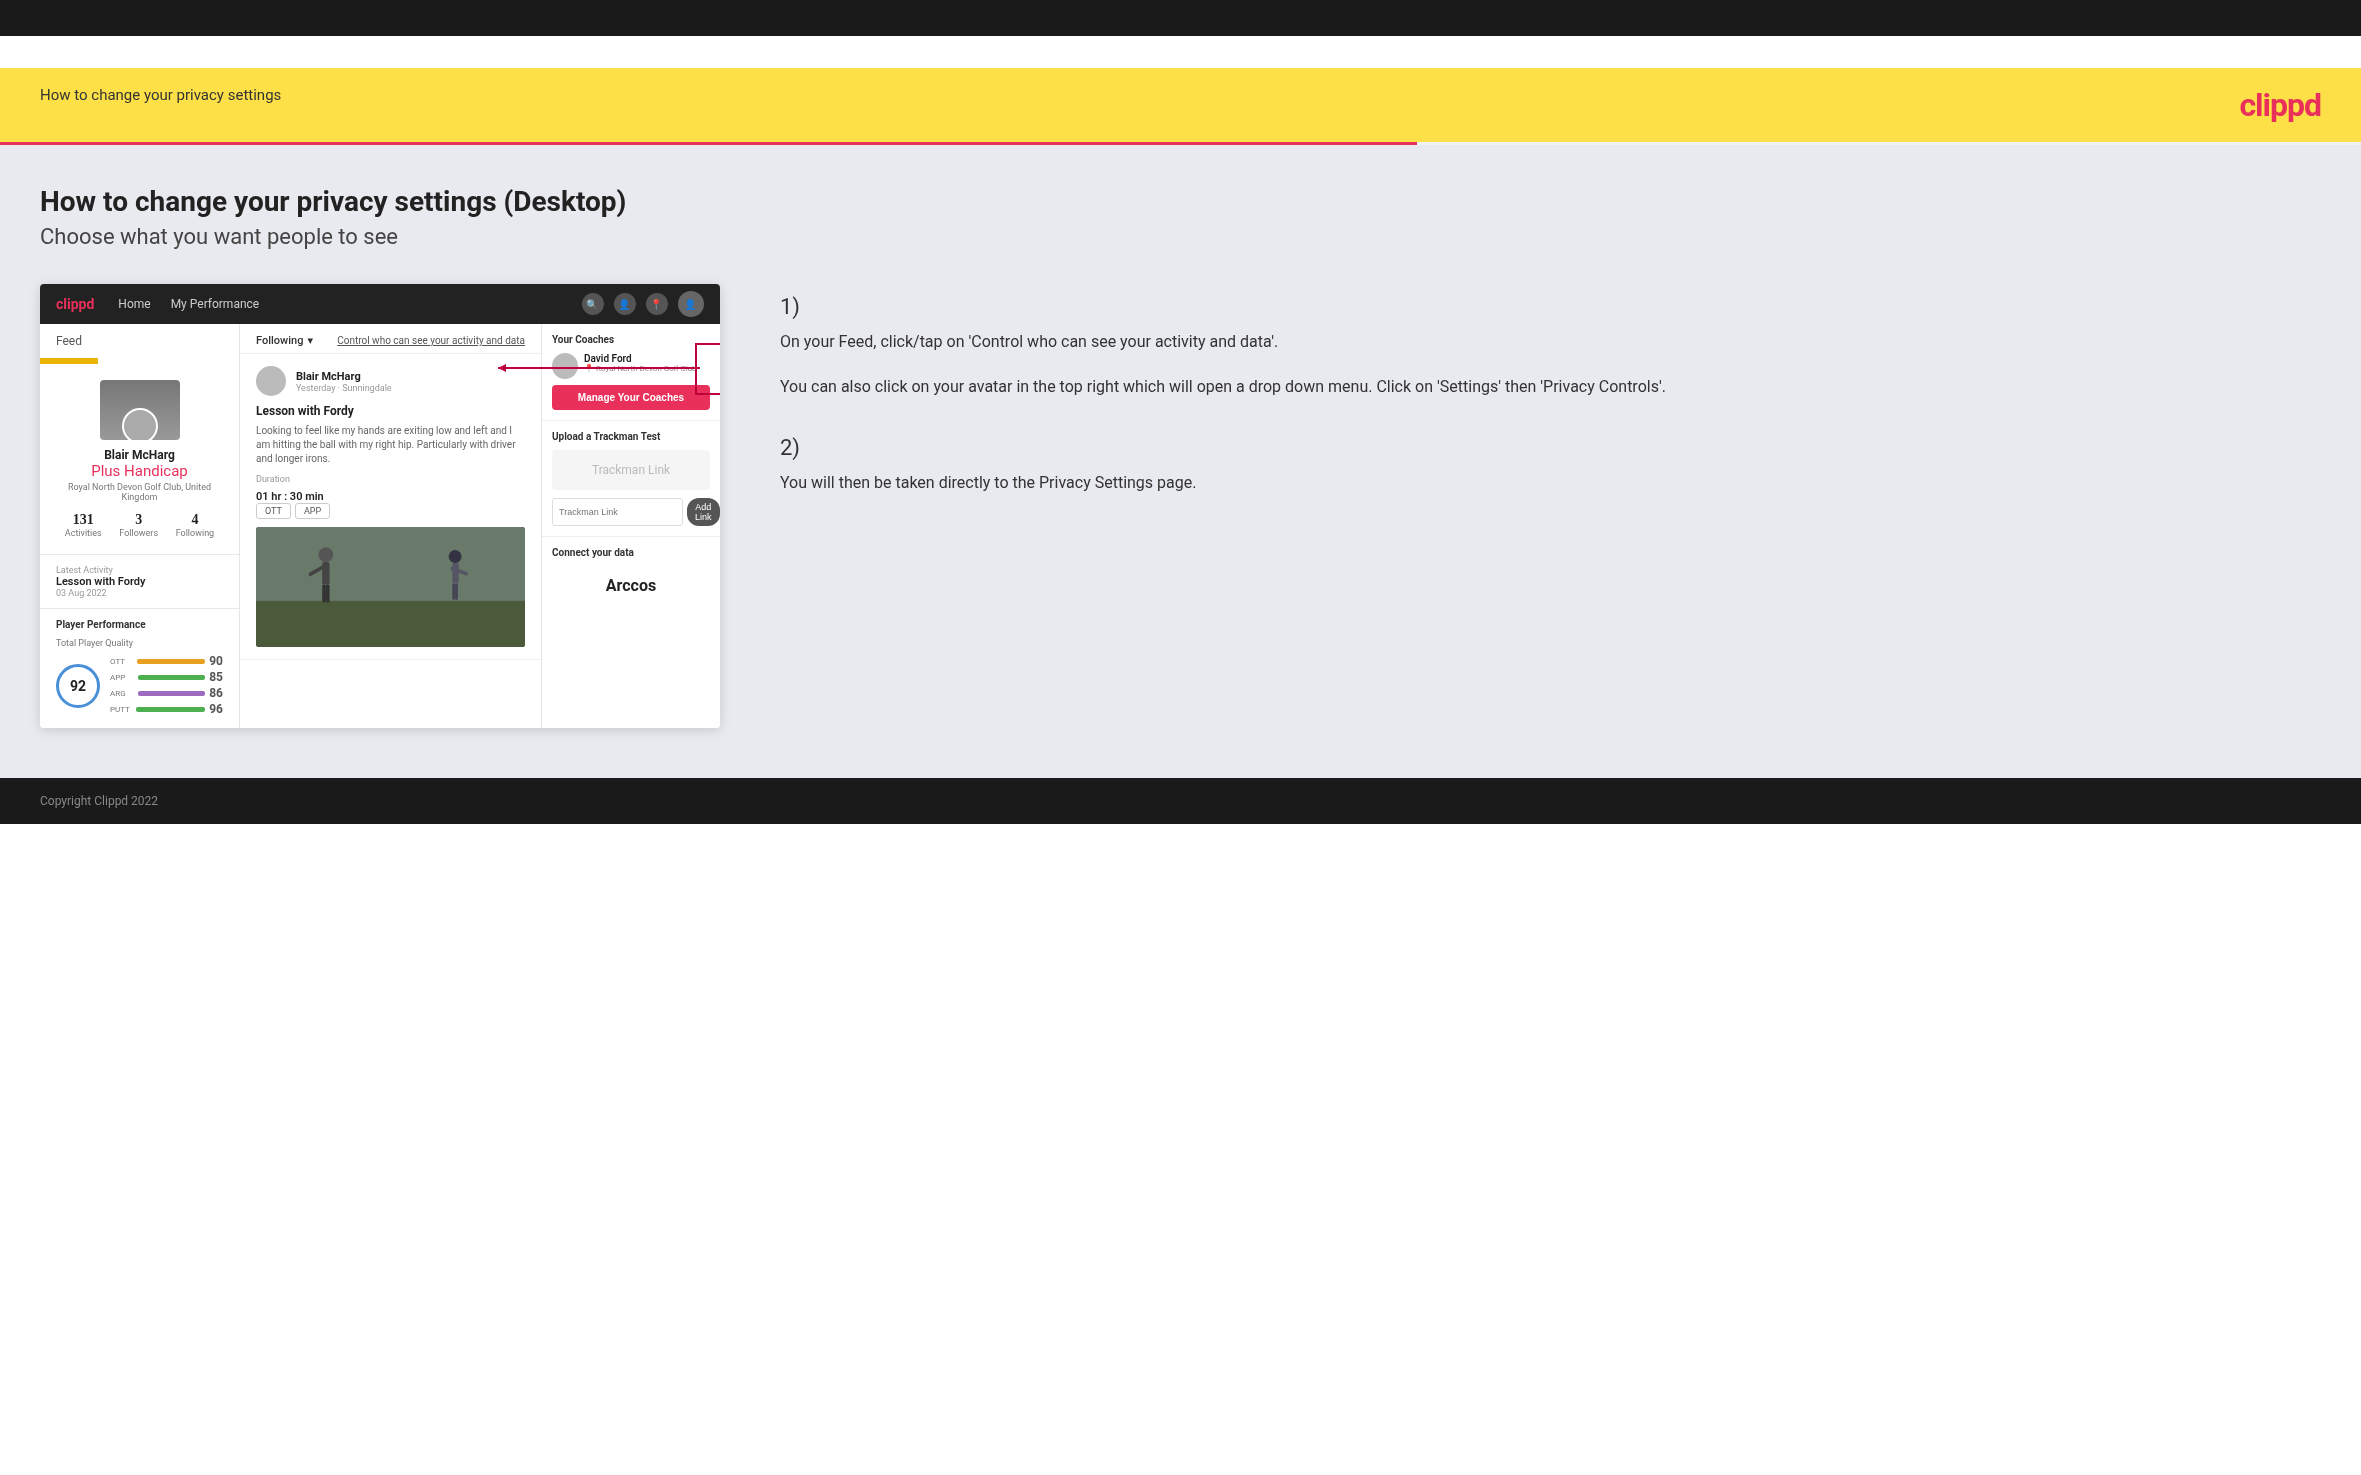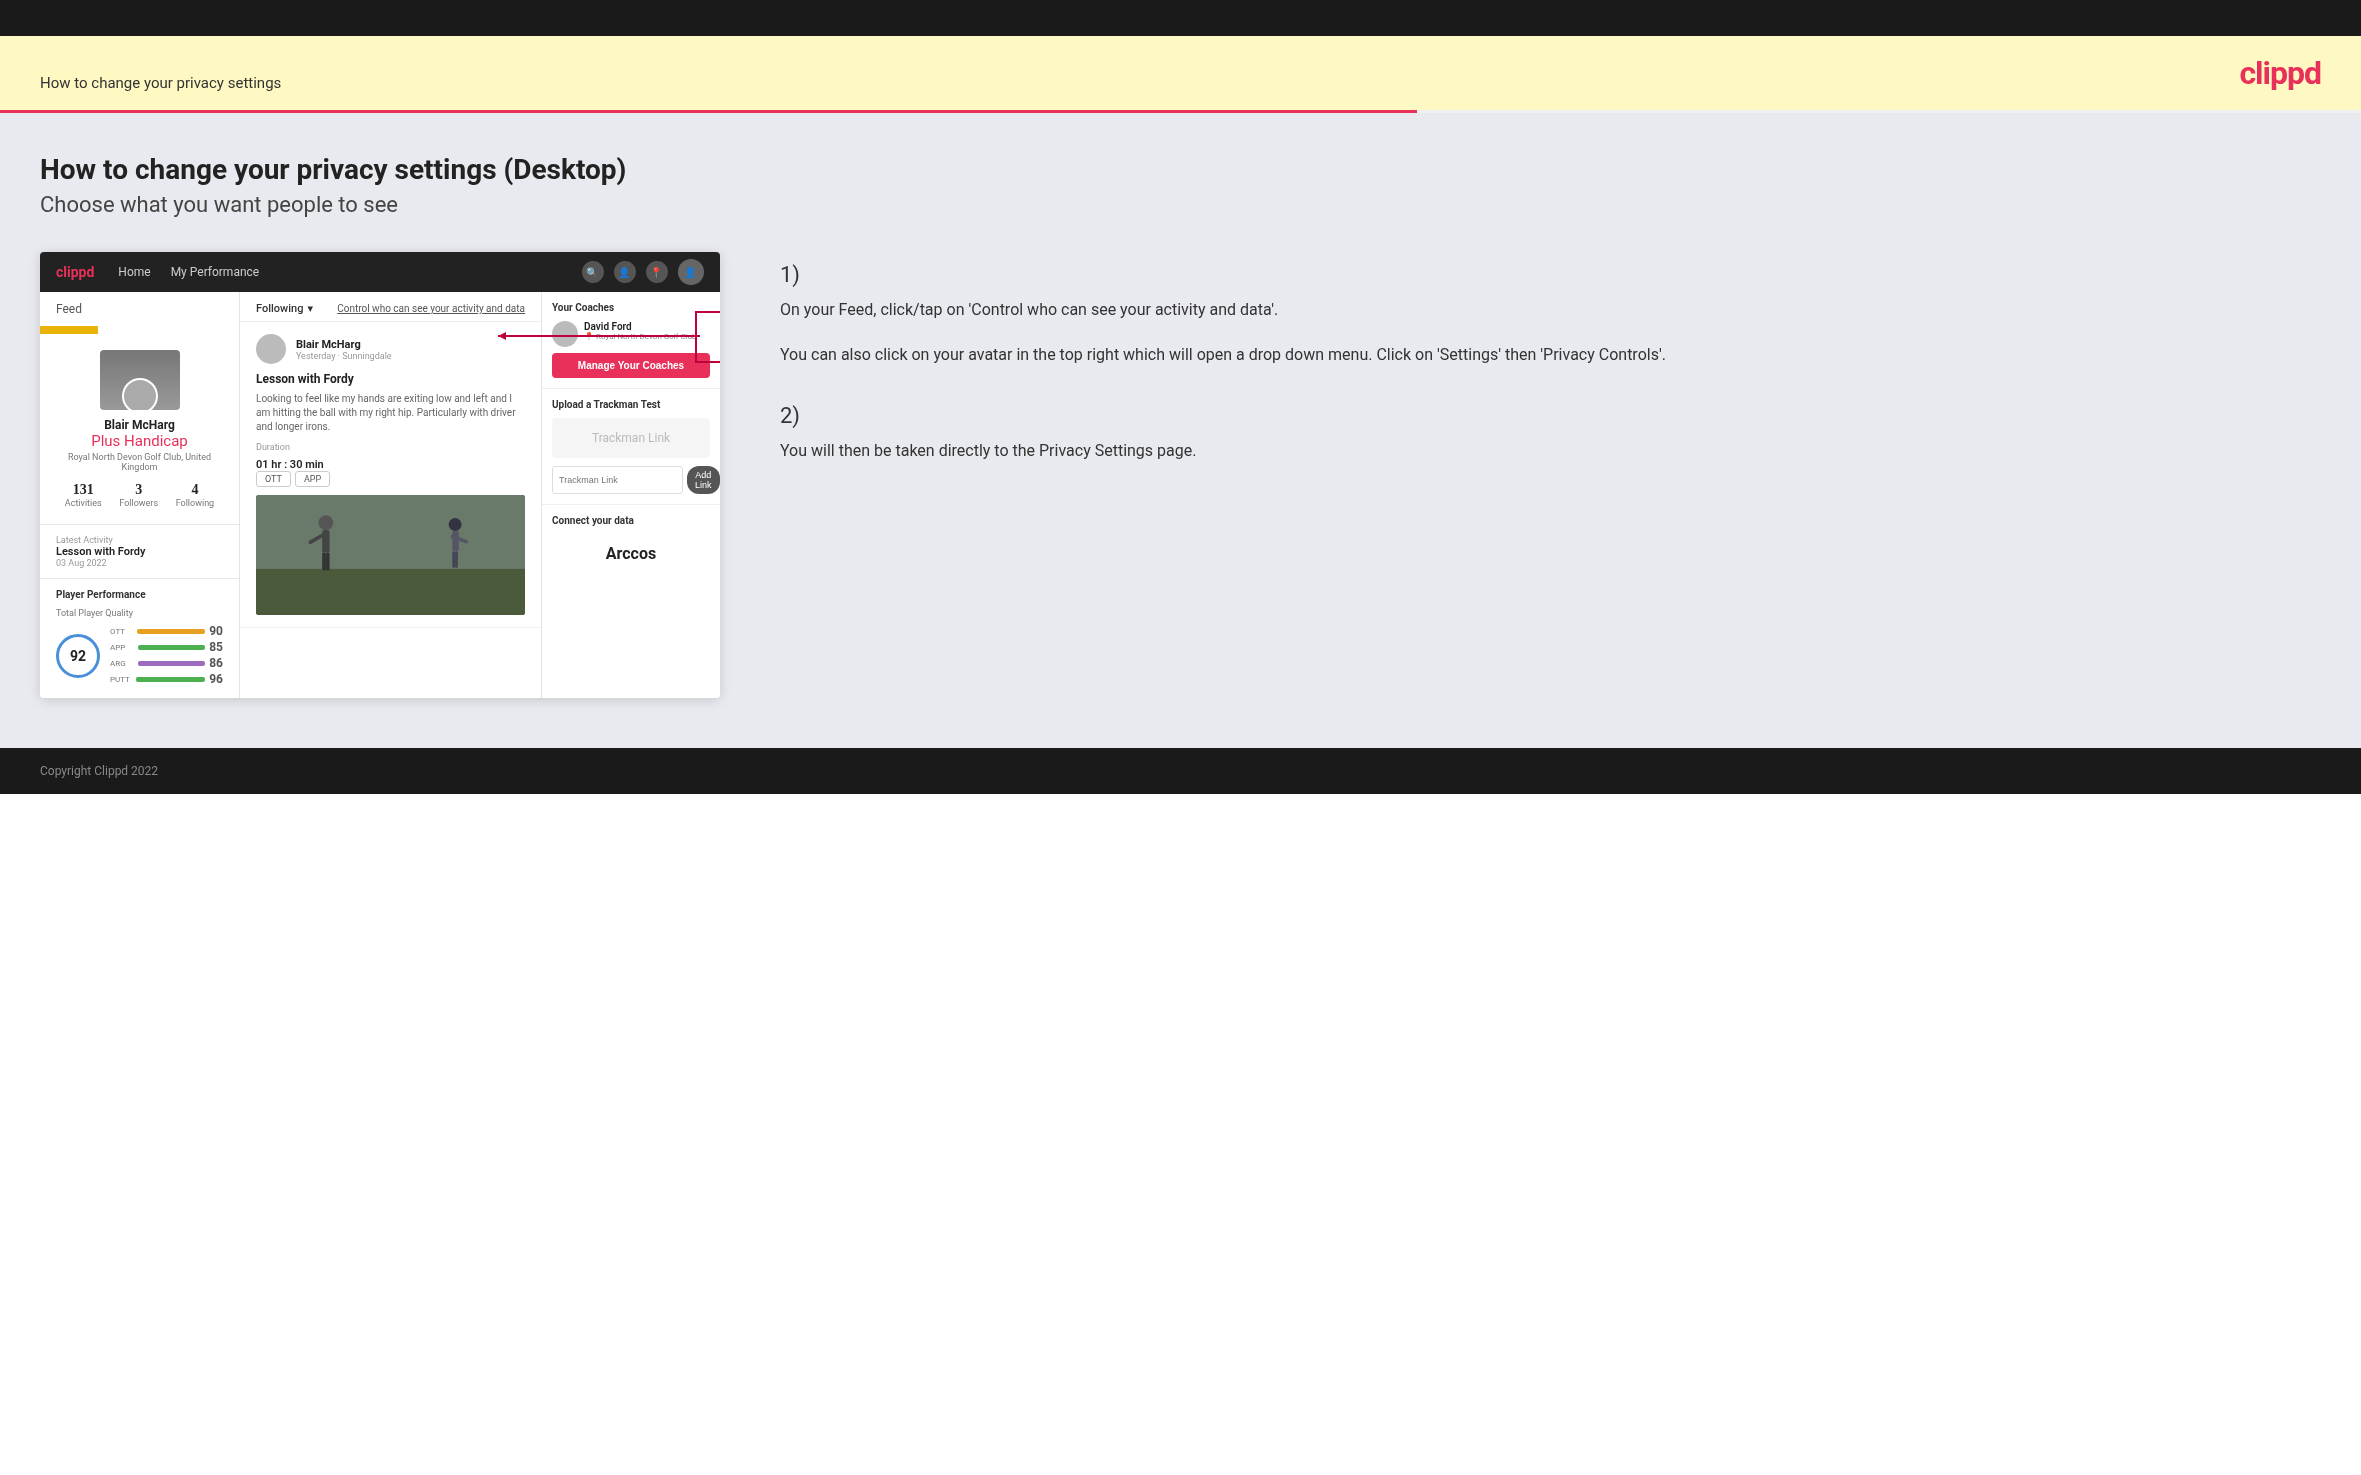--- a/index.html
+++ b/index.html
@@ -12,24 +12,25 @@
     
     .top-bar {
       background: #1a1a1a;
       height: 36px;
       width: 100%;
     }
 
     
     .header {
       display: flex;
-      align-items: flex-end;
+      align-items: flex-start;
       justify-content: space-between;
       padding: 18px 40px;
-      background: #fef9c3;
+      background: #fde047;
+      margin-top: 32px;
     }
     .header-title {
       font-size: 15px;
       color: #333;
       font-weight: 400;
     }
     .logo {
       font-size: 32px;
       font-weight: 700;
       color: #e8305a;
@@ -134,21 +135,21 @@
     
     .left-panel {
       width: 200px;
       border-right: 1px solid #e5e5e5;
       background: #fff;
     }
     .feed-tab {
       padding: 10px 16px;
       font-size: 12px;
       color: #555;
-      border-bottom: 8px solid #eab308;
+      border-bottom: 6px solid #eab308;
       display: inline-block;
     }
     .user-card {
       padding: 16px;
       text-align: center;
       border-bottom: 1px solid #e8e8e8;
     }
     .user-avatar-area {
       width: 80px;
       height: 60px;

